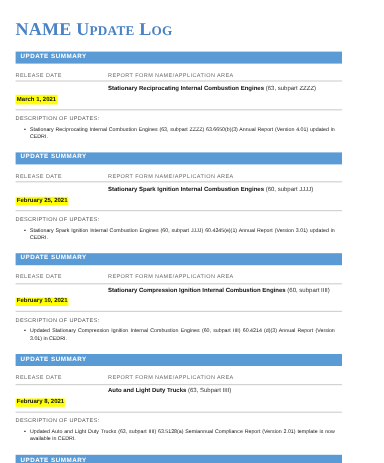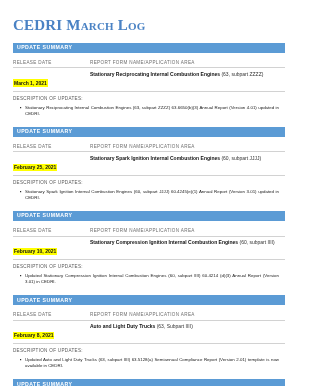--- a/index.html
+++ b/index.html
@@ -108,21 +108,21 @@
     flex:1 1 auto;
     padding-right:6px;
     text-align:justify;
   }
 </style>
 </head>
 <body>
 
 <div class="page">
 
-  <div class="doc-title">CEDRI March Log</div>
+  <div class="doc-title">NAME Update Log</div>
 
   <div id="sections-root">
   <div class="section">
     <div class="banner">Update Summary</div>
     <div class="table">
       <div class="row hdr">
         <div class="col-date">RELEASE DATE</div>
         <div class="col-form">REPORT FORM NAME/APPLICATION AREA</div>
       </div>
       <div class="rule"></div>

